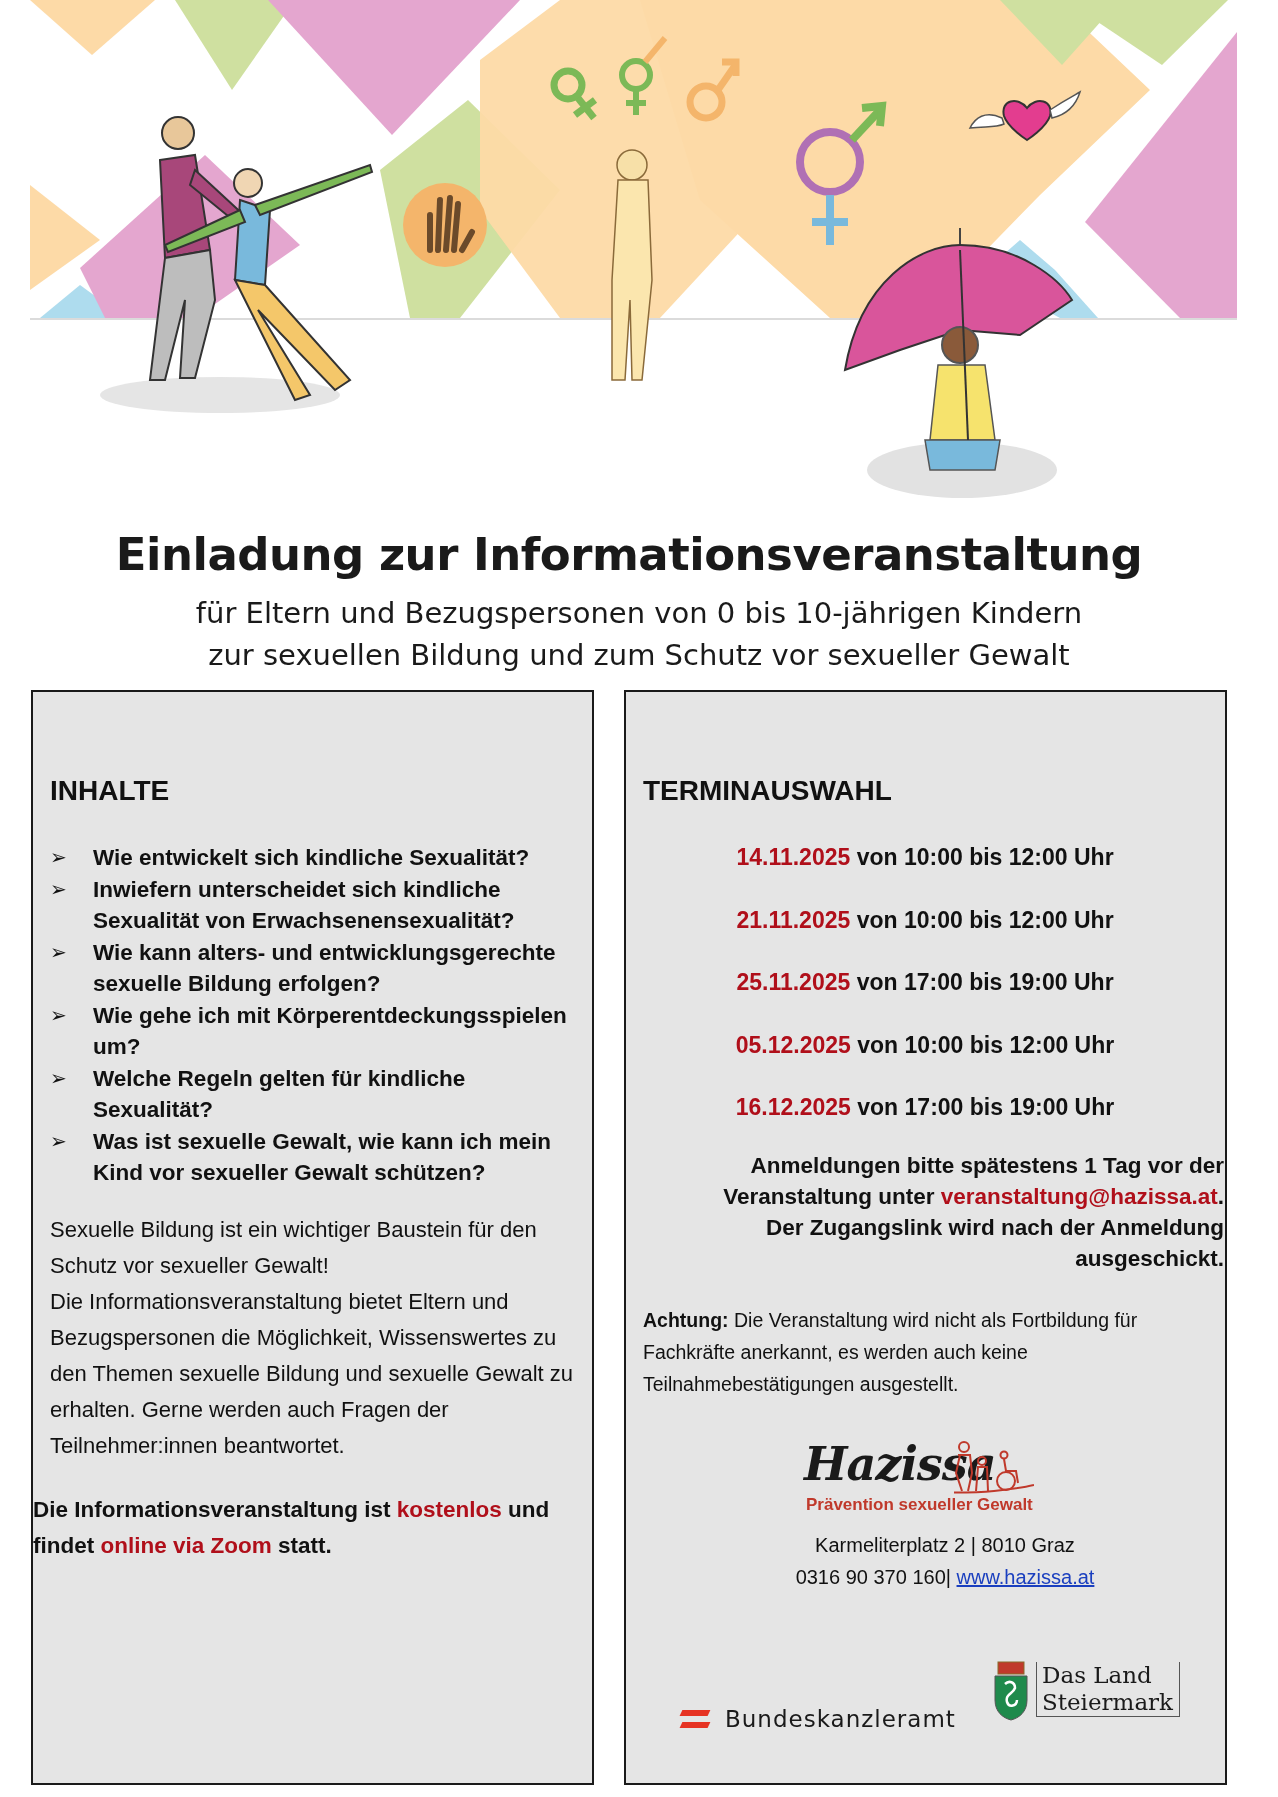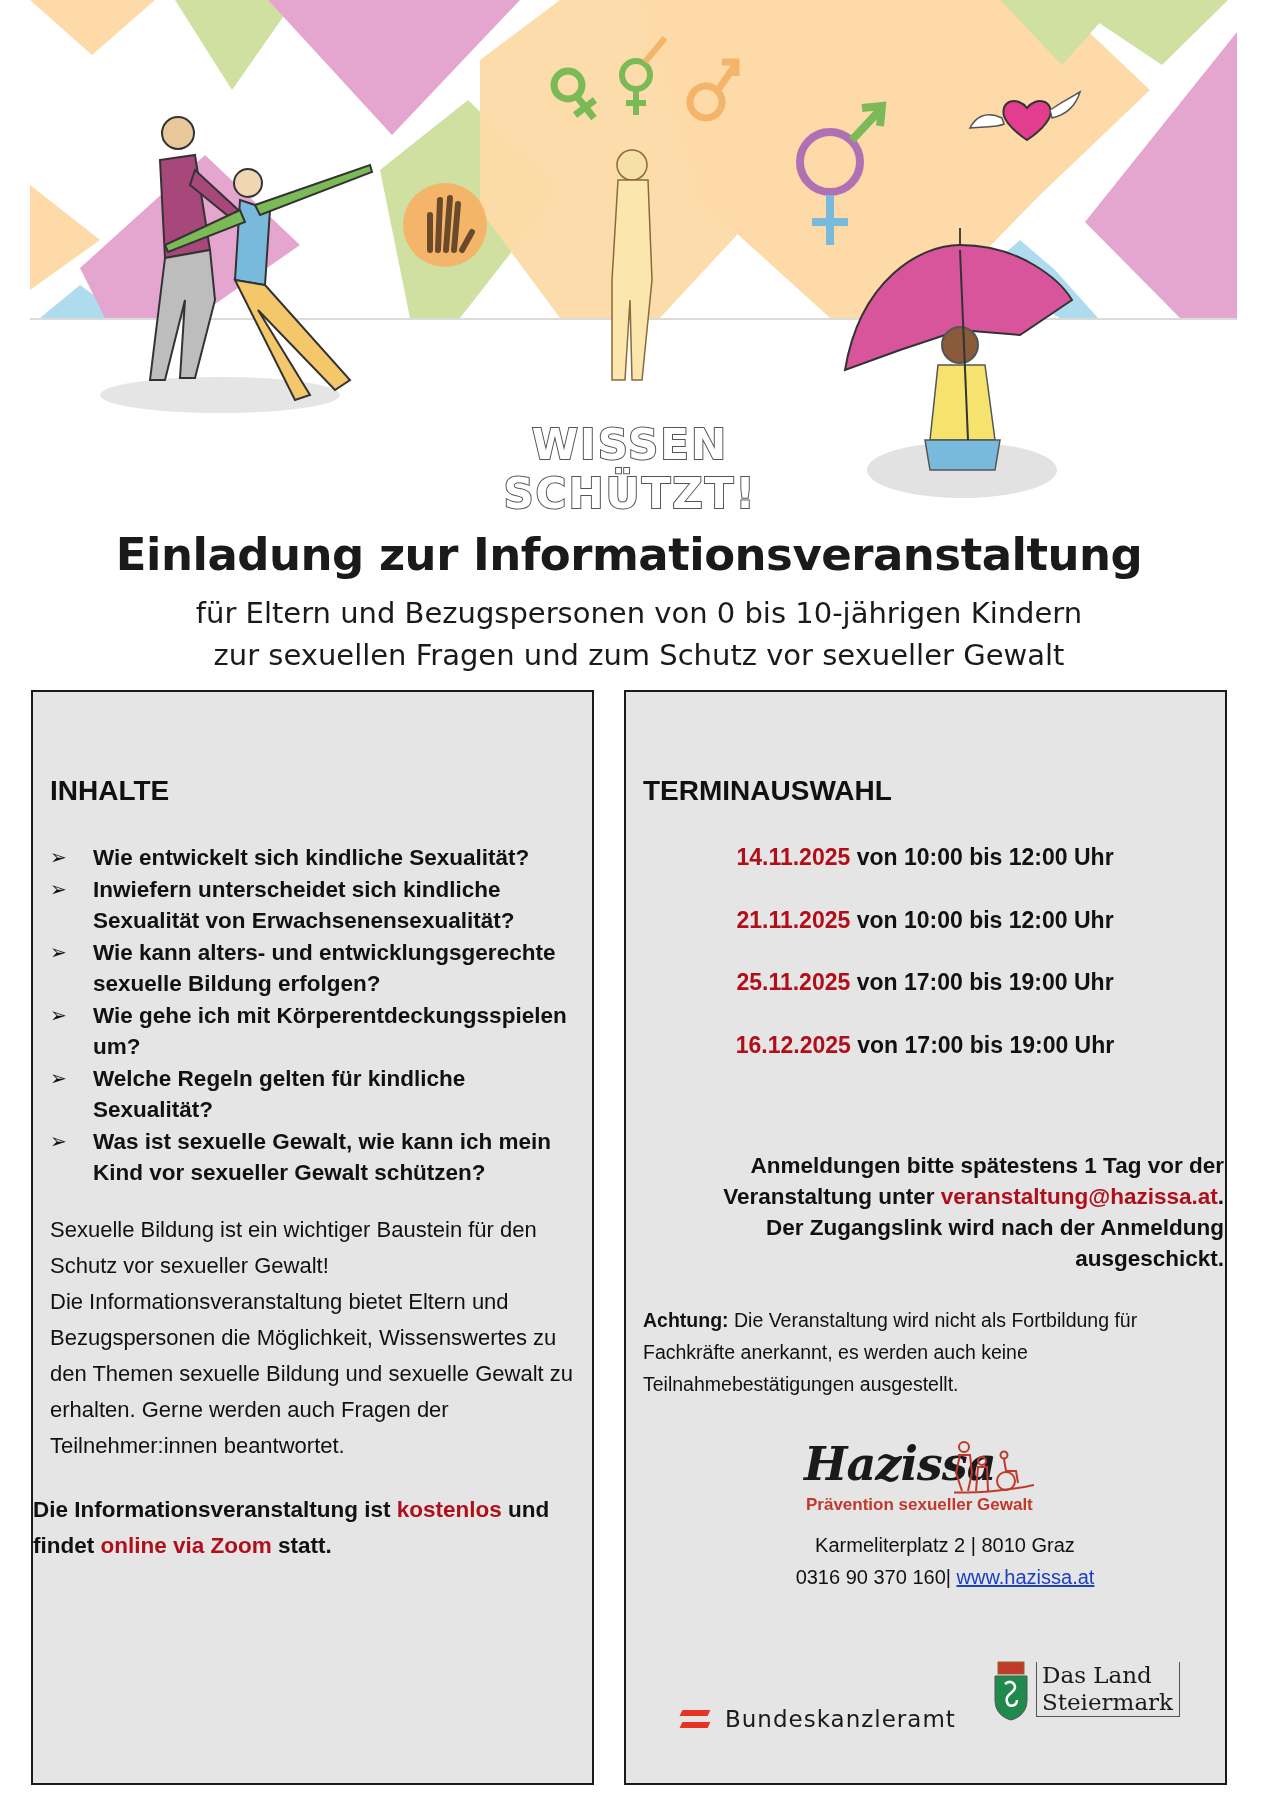--- a/index.html
+++ b/index.html
@@ -170,26 +170,25 @@
 
     <g>
       <line x1="960" y1="228" x2="960" y2="250" stroke="#444" stroke-width="2"></line>
       <path d="M845 370 C860 280 920 245 960 245 C1020 245 1060 280 1072 300 L1020 335 L960 330 L900 350 Z" fill="#d9559b" stroke="#333" stroke-width="2"></path>
       <circle cx="960" cy="345" r="18" fill="#8a5a3a" stroke="#555" stroke-width="2"></circle>
       <path d="M938 365 L985 365 L995 440 L930 440 Z" fill="#f6e36d" stroke="#555" stroke-width="1.5"></path>
       <path d="M925 440 L1000 440 L995 470 L930 470 Z" fill="#79b9dc" stroke="#555" stroke-width="1.5"></path>
       <line x1="960" y1="250" x2="968" y2="440" stroke="#333" stroke-width="2"></line>
     </g>
   </svg>
-  <div class="tagline">WISSEN SCHÜTZT!</div>
 </div>
 
 <div class="title">Einladung zur Informationsveranstaltung</div>
 <div class="subtitle l1">für Eltern und Bezugspersonen von 0 bis 10-jährigen Kindern</div>
-<div class="subtitle l2">zur sexuellen Fragen und zum Schutz vor sexueller Gewalt</div>
+<div class="subtitle l2">zur sexuellen Bildung und zum Schutz vor sexueller Gewalt</div>
 
 <div class="box box-left">
   <div class="section-heading">INHALTE</div>
 
   <ul class="topics">
     <li><span class="bullet">➢</span><span>Wie entwickelt sich kindliche Sexualität?</span></li>
     <li><span class="bullet">➢</span><span>Inwiefern unterscheidet sich kindliche Sexualität von Erwachsenensexualität?</span></li>
     <li><span class="bullet">➢</span><span>Wie kann alters- und entwicklungsgerechte sexuelle Bildung erfolgen?</span></li>
     <li><span class="bullet">➢</span><span>Wie gehe ich mit Körperentdeckungsspielen um?</span></li>
     <li><span class="bullet">➢</span><span>Welche Regeln gelten für kindliche Sexualität?</span></li>
@@ -204,20 +203,21 @@
   <div class="highlight-note"><span>Die Informationsveranstaltung ist </span><span class="red">kostenlos</span><span> und findet </span><span class="red">online via Zoom</span><span> statt.</span></div>
 </div>
 
 <div class="box box-right">
   <div class="section-heading">TERMINAUSWAHL</div>
 
   <div class="dates">
     <div class="date-row"><span class="date">14.11.2025</span> <span>von 10:00 bis 12:00 Uhr</span></div>
     <div class="date-row"><span class="date">21.11.2025</span> <span>von 10:00 bis 12:00 Uhr</span></div>
     <div class="date-row"><span class="date">25.11.2025</span> <span>von 17:00 bis 19:00 Uhr</span></div>
+    <div class="date-row"><span class="date">05.12.2025</span> <span>von 10:00 bis 12:00 Uhr</span></div>
     <div class="date-row"><span class="date">16.12.2025</span> <span>von 17:00 bis 19:00 Uhr</span></div>
   </div>
 
   <div class="registration">
     <div>Anmeldungen bitte spätestens 1 Tag vor der</div>
     <div><span>Veranstaltung unter </span><span class="red">veranstaltung@hazissa.at</span><span>.</span></div>
     <div>Der Zugangslink wird nach der Anmeldung</div>
     <div>ausgeschickt.</div>
   </div>
 

